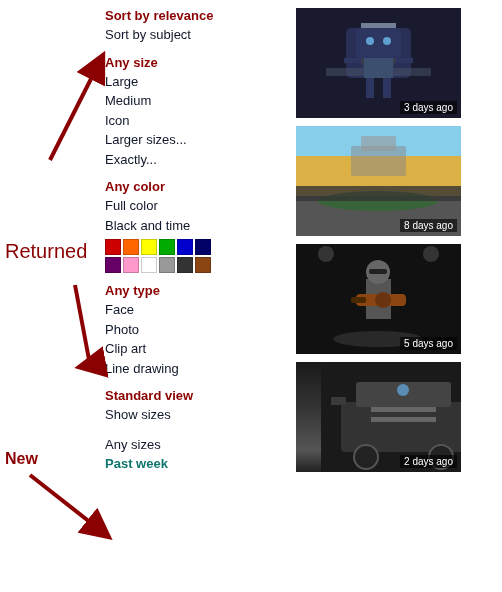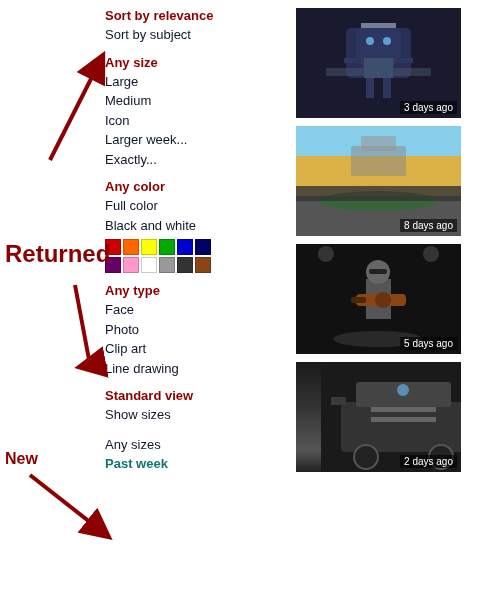--- a/index.html
+++ b/index.html
@@ -22,22 +22,22 @@
     .left-labels {
       width: 95px;
       position: relative;
       flex-shrink: 0;
     }
 
     .label-returned {
       position: absolute;
       top: 240px;
       left: 5px;
-      font-size: 24px;
-      font-weight: bold;
+      font-size: 20px;
+      font-weight: normal;
       color: #8B0000;
     }
 
     .label-new {
       position: absolute;
       top: 450px;
       left: 5px;
       font-size: 16px;
       font-weight: bold;
       color: #8B0000;
@@ -180,28 +180,28 @@
     <div class="menu-section">
       <div class="menu-header">Sort by relevance</div>
       <span class="menu-item">Sort by subject</span>
     </div>
 
     <div class="menu-section">
       <div class="menu-header">Any size</div>
       <span class="menu-item">Large</span>
       <span class="menu-item">Medium</span>
       <span class="menu-item">Icon</span>
-      <span class="menu-item">Larger week...</span>
+      <span class="menu-item">Larger sizes...</span>
       <span class="menu-item">Exactly...</span>
     </div>
 
     <div class="menu-section">
       <div class="menu-header">Any color</div>
       <span class="menu-item">Full color</span>
-      <span class="menu-item">Black and white</span>
+      <span class="menu-item">Black and time</span>
       <div class="color-swatches">
         <div class="swatch" style="background:#CC0000;"></div>
         <div class="swatch" style="background:#FF6600;"></div>
         <div class="swatch" style="background:#FFFF00;"></div>
         <div class="swatch" style="background:#00AA00;"></div>
         <div class="swatch" style="background:#0000CC;"></div>
         <div class="swatch" style="background:#000066;"></div>
         <div class="swatch" style="background:#660066;"></div>
         <div class="swatch" style="background:#FF99CC;"></div>
         <div class="swatch" style="background:#FFFFFF;"></div>

